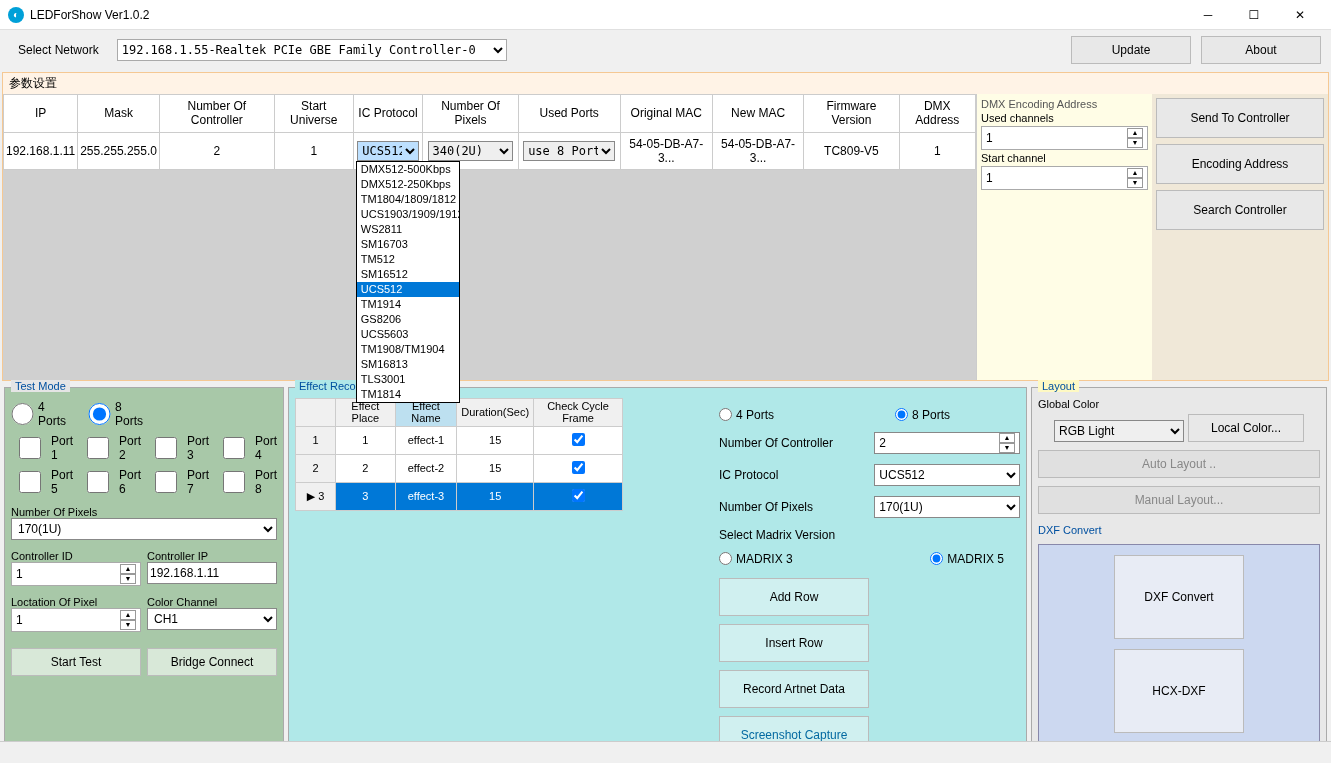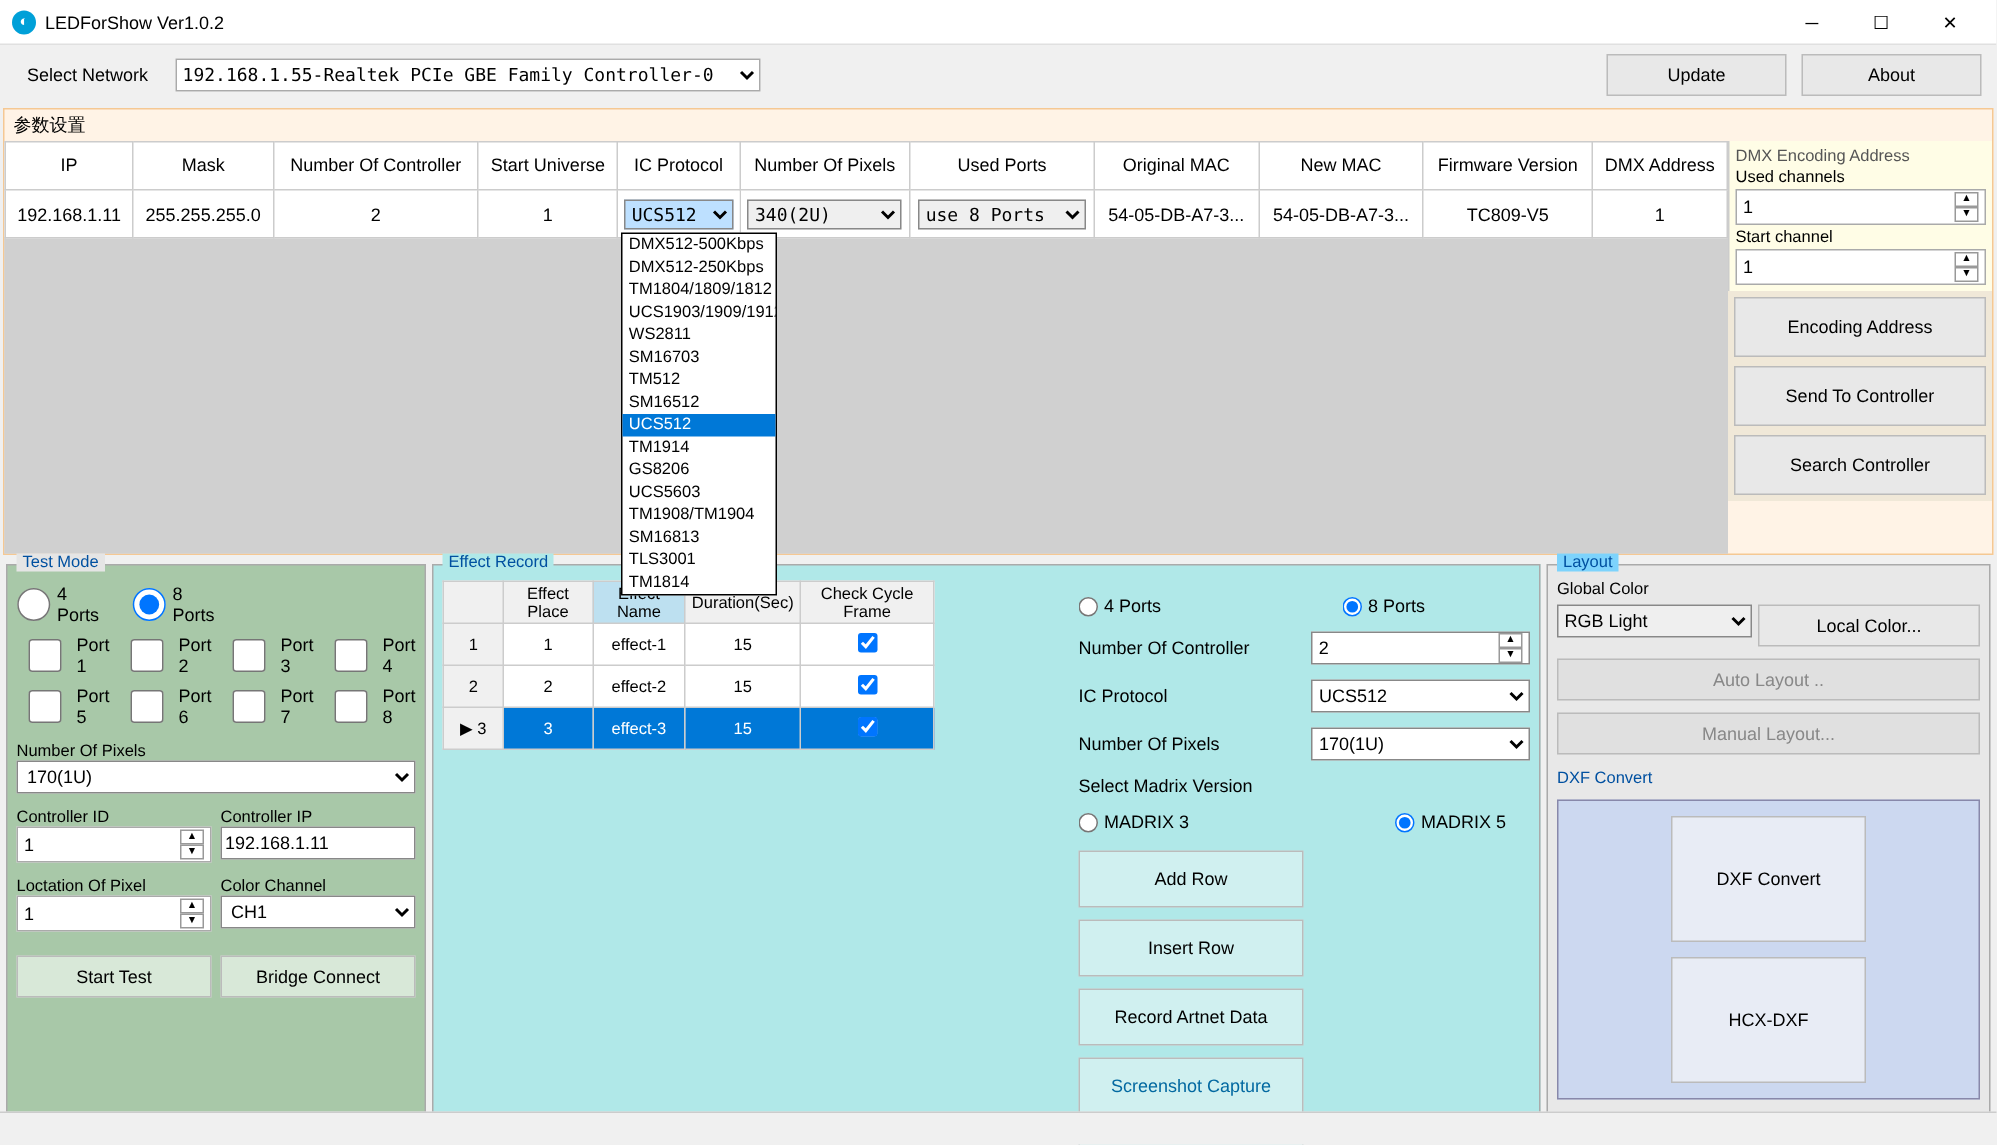--- a/index.html
+++ b/index.html
@@ -63,21 +63,21 @@
 .er-table tr.selected td.rowhdr { background:#f0f0f0; color:#000;}
 .er-right { position:absolute; left:430px; top:10px; right:6px; }
 .er-right .row { display:flex; align-items:center; margin:10px 0; }
 .er-right .row > span:first-child { width:160px; }
 .er-right select, .er-right .num-input { width:150px; height:22px; border:1px solid #888; background:#fff;}
 .er-btns { display:flex; flex-wrap:wrap; gap:8px; margin-top:12px; }
 .er-btns .btn { width:150px; height:38px; background:#d0f0f0;}
 .er-btns .btn.sc { color:#0369a1;}
 
 .layout { width: 296px; background: #e8e8e8; position:relative;}
-.layout .row { display:flex; gap:4px; align-items:flex-start; margin:4px 0;}
+.layout .row { display:flex; gap:4px; align-items:flex-end; margin:4px 16px;}
 .layout select { flex:0 0 130px; height:22px; border:1px solid #888;}
 .layout .btn { flex:1; }
 .layout .btn.disabled { color:#888; background:#e0e0e0;}
 .dxf-panel { border:1px solid #88a; background:#ccd8f0; padding:10px; margin-top:8px; height:200px; display:flex; flex-direction:column; gap:10px; align-items:center; justify-content:center;}
 .dxf-panel .btn { width:130px; height:32px; background:#e8ecf5;}
 .radio { display:inline-flex; align-items:center; gap:4px; margin-right:16px;}
 input[type=radio],input[type=checkbox]{margin:0;}
 .grey-area { background:#d0d0d0; height:210px; }
 .statusbar { height:22px; background:#f0f0f0; border-top:1px solid #ccc; position:absolute; bottom:0; left:0; right:0;}
 </style>
@@ -151,43 +151,43 @@
           <td><select><option>use 8 Ports</option></select></td>
           <td>54-05-DB-A7-3...</td>
           <td>54-05-DB-A7-3...</td>
           <td>TC809-V5</td>
           <td>1</td>
         </tr>
       </tbody>
         </table>
       <div class="grey-area"></div>
     </div>
-    <div style="display:flex;flex-direction:column;">
+    <div style="display:flex;flex-direction:row;">
       <div class="dmx-panel">
         <div class="title">DMX Encoding Address</div>
         <label>Used channels</label>
         <div class="num-input">
             <span>1</span>
             <span class="spinner">
               <span>▲</span>
               <span>▼</span>
             </span>
           </div>
         <label>Start channel</label>
         <div class="num-input">
             <span>1</span>
             <span class="spinner">
               <span>▲</span>
               <span>▼</span>
             </span>
           </div>
       </div>
       <div class="btn-stack">
+        <button class="btn">Send To Controller</button>
         <button class="btn">Encoding Address</button>
-        <button class="btn">Send To Controller</button>
         <button class="btn">Search Controller</button>
       </div>
     </div>
   </div>
 </div>
 
 <div class="lower">
 
   <div class="panel testmode">
     <div class="panel-title" style="background:#e5e5e5;">Test Mode</div>
@@ -355,21 +355,21 @@
         <button class="btn">Insert Row</button>
         <button class="btn">Record Artnet Data</button>
         <button class="btn sc">Screenshot Capture</button>
         <button class="btn">Delete Row</button>
 
       </div>
     </div>
   </div>
 
   <div class="panel layout">
-    <div class="panel-title" style="background:#7dd3fc;">Layout</div>
+    <div class="panel-title" style="background:#fef9c3;">Layout</div>
     <div style="margin-top:4px;font-size:11px;">Global Color</div>
     <div class="row">
       <select><option>RGB Light</option></select>
       <button class="btn">Local Color...</button>
     </div>
     <button class="btn disabled" style="width:100%;margin:4px 0;">Auto Layout ..</button>
     <button class="btn disabled" style="width:100%;margin:4px 0;">Manual Layout...</button>
     <div style="font-size:11px;color:#0050a0;margin-top:6px;">DXF Convert</div>
     <div class="dxf-panel">
       <button class="btn">DXF Convert</button>

